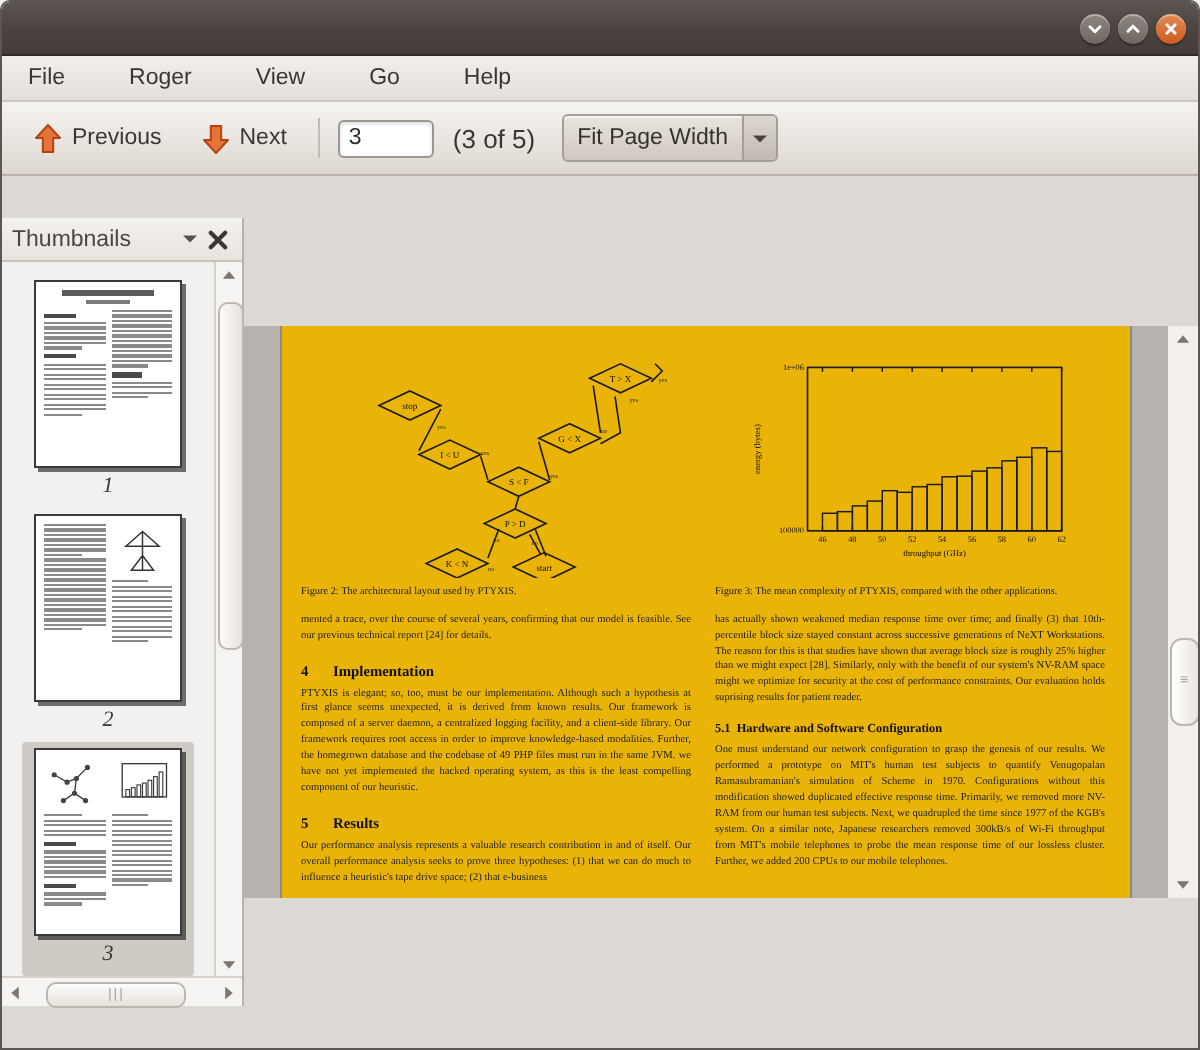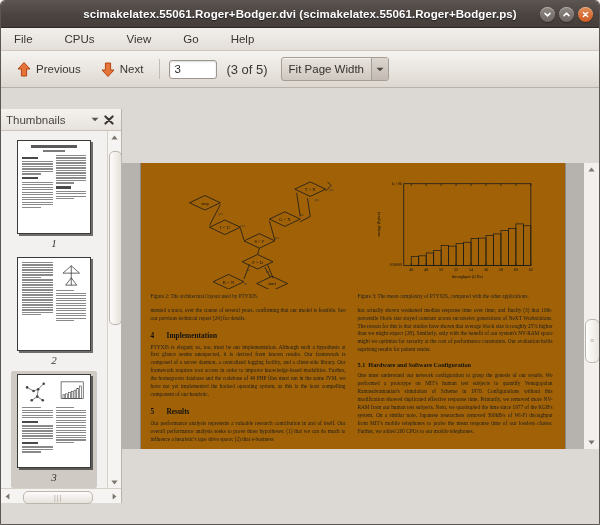--- a/index.html
+++ b/index.html
@@ -106,21 +106,21 @@
   .sbh-trough{flex:1;height:11px;margin:0 1px;position:relative;}
   .sbh-thumb{position:absolute;top:0;height:11px;border-radius:5px;
              background:linear-gradient(to bottom,#fdfcfb,#e6e1db);border:1px solid #bdb6ae;cursor:pointer;
              display:flex;align-items:center;justify-content:center;}
   .grip{font-size:7px;color:#a9a29a;letter-spacing:1px;line-height:1;}
 
   
   .docarea{flex:1;display:flex;min-width:0;background:#c9c5c0;}
   .docscroll{flex:1;overflow:hidden;display:flex;justify-content:center;background:#b6b2ad;min-width:0;}
   .page{
-    width:424px;background:#a16207;margin:0;padding:8px 12px 0 10px;box-sizing:border-box;
+    width:424px;background:#eab308;margin:0;padding:8px 12px 0 10px;box-sizing:border-box;
     box-shadow:0 0 0 1px #8d8984;position:relative;overflow:hidden;
     font-family:"Liberation Serif",serif;color:#1b1b1b;
   }
   .doc-vscroll{width:15px;flex:0 0 15px;background:#f2efec;border-left:1px solid #b9b2aa;
                display:flex;flex-direction:column;align-items:center;}
   .dsb-trough{flex:1;width:13px;margin:1px 0;position:relative;}
   .dsb-thumb{position:absolute;left:0;width:13px;border-radius:6px;
              background:linear-gradient(to right,#ffffff,#e9e4de);border:1px solid #bdb6ae;cursor:pointer;
              display:flex;align-items:center;justify-content:center;}
 
@@ -141,21 +141,20 @@
   
   .chartbox{width:100%;}
   svg{display:block;}
 </style>
 </head>
 <body>
 
 <div class="app">
 
   <div class="titlebar">
-    <span class="title-text">scimakelatex.55061.Roger+Bodger.dvi (scimakelatex.55061.Roger+Bodger.ps)</span>
     <div class="winbtns">
       <div class="wbtn min">
         <svg width="9" height="9" viewBox="0 0 9 9">
           <path d="M2 3.4 L4.5 5.9 L7 3.4" fill="none" stroke="#ffffff" stroke-width="1.5" stroke-linecap="round" stroke-linejoin="round"></path>
         </svg>
       </div>
       <div class="wbtn max">
         <svg width="9" height="9" viewBox="0 0 9 9">
           <path d="M2 5.6 L4.5 3.1 L7 5.6" fill="none" stroke="#ffffff" stroke-width="1.5" stroke-linecap="round" stroke-linejoin="round"></path>
         </svg>
@@ -163,21 +162,21 @@
       <div class="wbtn close">
         <svg width="9" height="9" viewBox="0 0 9 9">
           <path d="M2.4 2.4 L6.6 6.6 M6.6 2.4 L2.4 6.6" fill="none" stroke="#ffffff" stroke-width="1.4" stroke-linecap="round"></path>
         </svg>
       </div>
     </div>
   </div>
 
   <div class="menubar">
     <div class="menu-item">File</div>
-    <div class="menu-item">CPUs</div>
+    <div class="menu-item">Roger</div>
     <div class="menu-item">View</div>
     <div class="menu-item">Go</div>
     <div class="menu-item">Help</div>
   </div>
 
   <div class="toolbar">
     <div class="tbtn">
       <svg class="arrow-ico" viewBox="0 0 16 17">
         <path d="M8 1.5 L14 8 L10.6 8 L10.6 15 L5.4 15 L5.4 8 L2 8 Z" fill="#e4743a" stroke="#b4440f" stroke-width="1" stroke-linejoin="round"></path>
       </svg>

